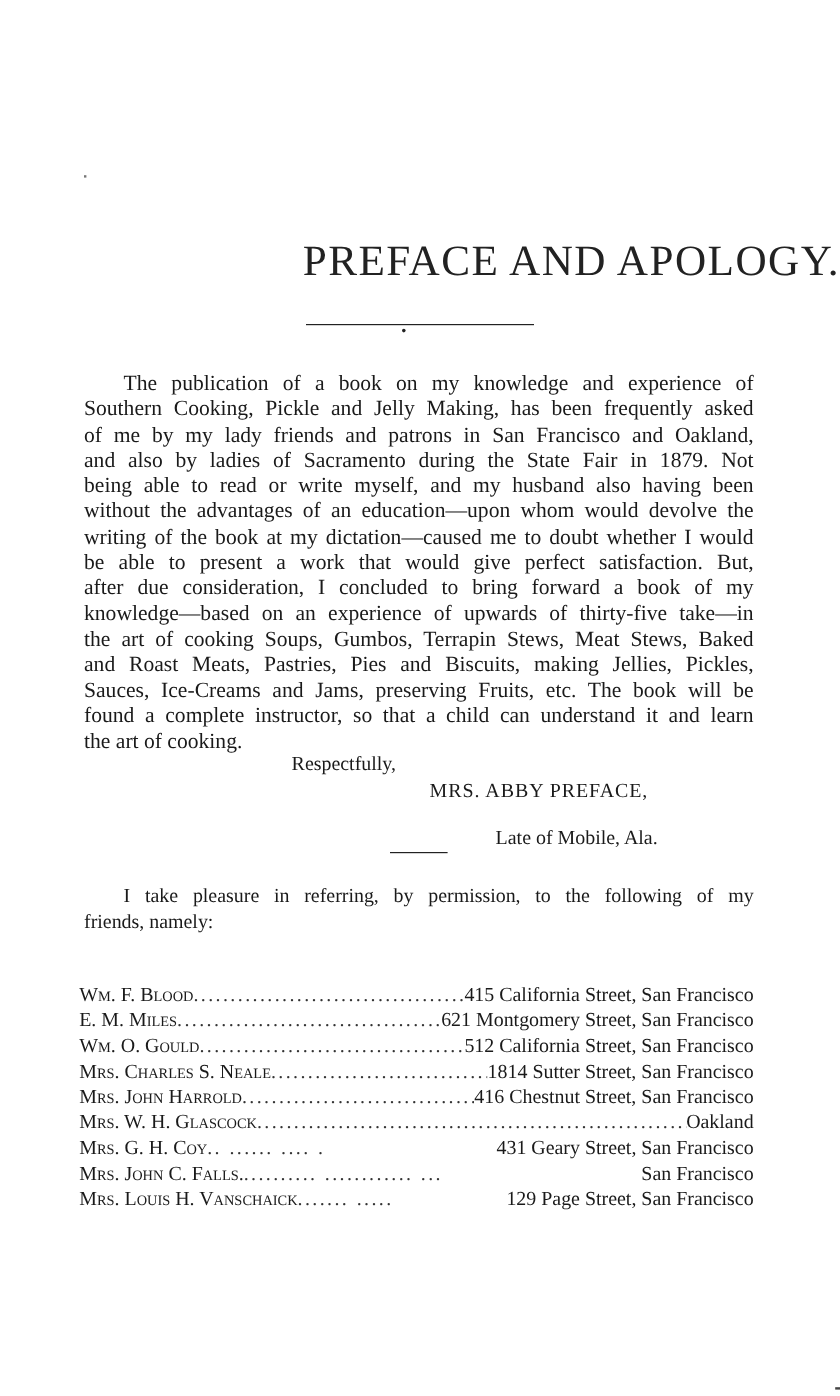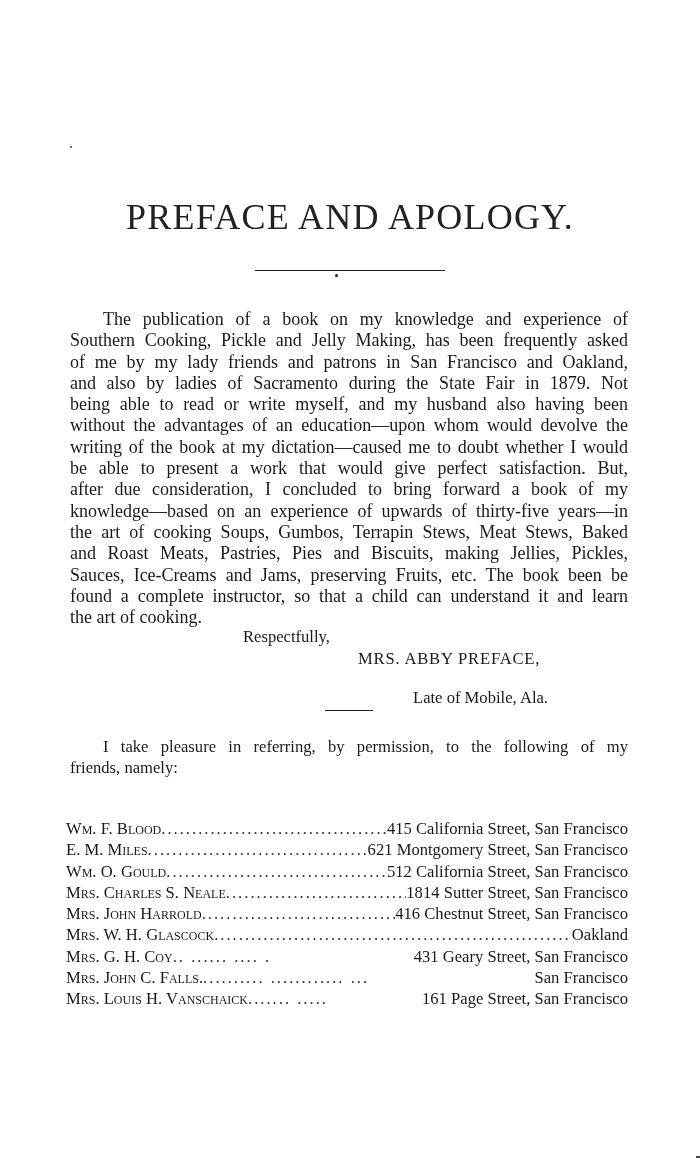--- a/index.html
+++ b/index.html
@@ -28,38 +28,38 @@
   .ref-name { font-variant: small-caps; flex: 0 0 auto; }
   .ref-dots { flex: 1 1 auto; overflow: hidden; letter-spacing: 2px; color: #333; }
   .ref-addr { flex: 0 0 auto; }
 </style>
 </head>
 <body>
 
 <div class="page">
   <div class="stray-dot"></div>
 
-  <h1 class="title" style="margin:0;">PREFACE AND APOLOGY.</h1>
+  <h1 class="title" style="margin:0;text-align:right;">PREFACE AND APOLOGY.</h1>
   <div class="rule-top"></div>
   <div class="rule-dot"></div>
 
   <div class="body-text">
     <span class="line indent">The publication of a book on my knowledge and experience of</span>
     <span class="line">Southern Cooking, Pickle and Jelly Making, has been frequently asked</span>
     <span class="line">of me by my lady friends and patrons in San Francisco and Oakland,</span>
     <span class="line">and also by ladies of Sacramento during the State Fair in 1879. Not</span>
     <span class="line">being able to read or write myself, and my husband also having been</span>
     <span class="line">without the advantages of an education—upon whom would devolve the</span>
     <span class="line">writing of the book at my dictation—caused me to doubt whether I would</span>
     <span class="line">be able to present a work that would give perfect satisfaction. But,</span>
     <span class="line">after due consideration, I concluded to bring forward a book of my</span>
-    <span class="line">knowledge—based on an experience of upwards of thirty-five years—in</span>
+    <span class="line">knowledge—based on an experience of upwards of thirty-five take—in</span>
     <span class="line">the art of cooking Soups, Gumbos, Terrapin Stews, Meat Stews, Baked</span>
     <span class="line">and Roast Meats, Pastries, Pies and Biscuits, making Jellies, Pickles,</span>
-    <span class="line">Sauces, Ice-Creams and Jams, preserving Fruits, etc. The book been be</span>
+    <span class="line">Sauces, Ice-Creams and Jams, preserving Fruits, etc. The book will be</span>
     <span class="line">found a complete instructor, so that a child can understand it and learn</span>
     <span class="line last">the art of cooking.</span>
   </div>
 
   <div class="sign respectfully">Respectfully,</div>
   <div class="sign signer">MRS. ABBY PREFACE,</div>
   <div class="sign late-of">Late of Mobile, Ala.</div>
 
   <div class="rule-mid"></div>
 
@@ -105,18 +105,18 @@
       <span class="ref-addr">431 Geary Street, San Francisco</span>
     </div>
     <div class="ref-row">
       <span class="ref-name">Mrs. John C. Falls.</span>
       <span class="ref-dots">             ..........  ............  ...</span>
       <span class="ref-addr">San Francisco</span>
     </div>
     <div class="ref-row">
       <span class="ref-name">Mrs. Louis H. Vanschaick</span>
       <span class="ref-dots">....... .....</span>
-      <span class="ref-addr">161 Page Street, San Francisco</span>
+      <span class="ref-addr">129 Page Street, San Francisco</span>
     </div>
   </div>
 
   <div class="stray-mark"></div>
 </div>
 
 </body></html>

